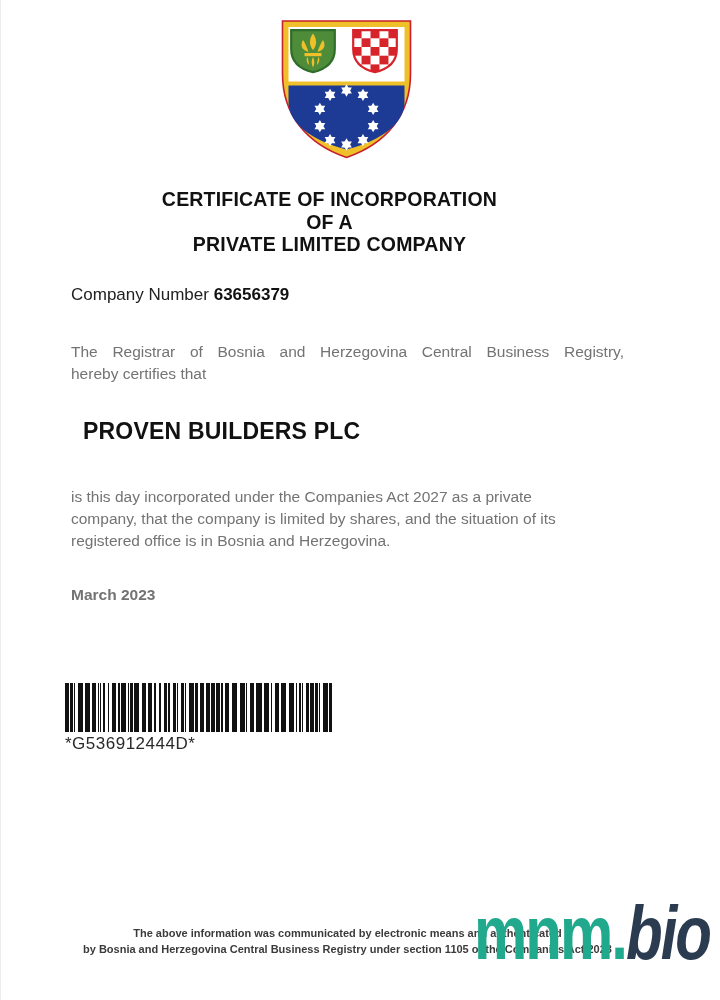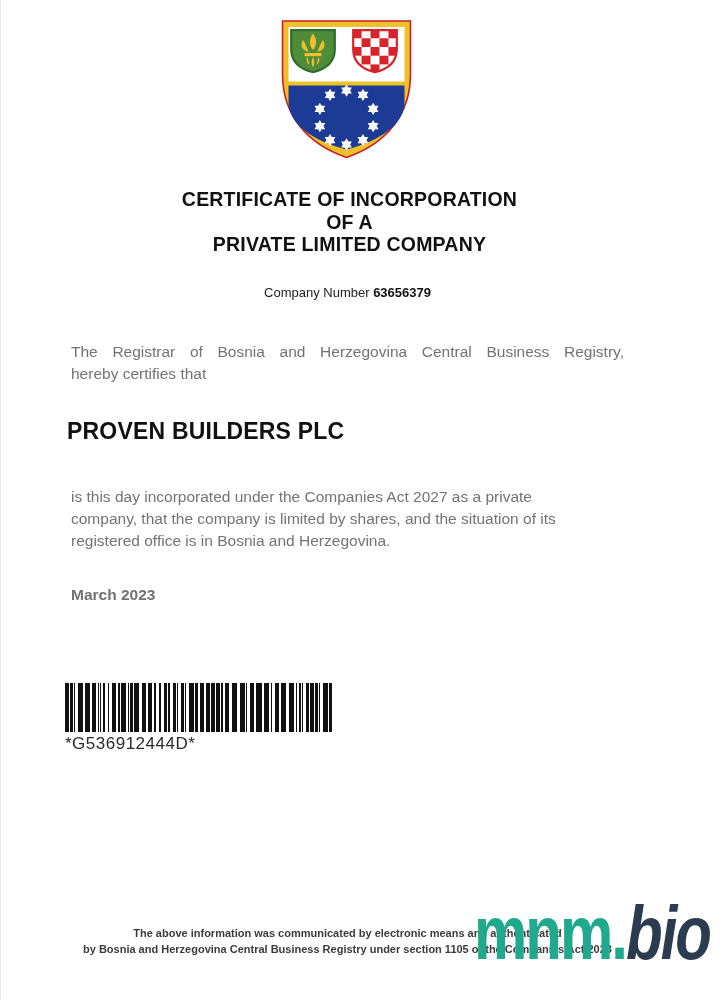--- a/index.html
+++ b/index.html
@@ -3,35 +3,35 @@
 <meta charset="utf-8">
 <style>
   html,body { margin:0; padding:0; background:#fff; }
   .page {
     position:relative; width:720px; height:1000px; background:#ffffff;
     font-family:"Liberation Sans", sans-serif; color:#1c1c1c;
     border-left:1px solid #ececec; overflow:hidden; box-sizing:border-box;
   }
   .emblem { position:absolute; left:279px; top:18px; }
   .title {
-    position:absolute; left:72px; top:188px; width:553px;
+    position:absolute; left:52px; top:188px; width:553px;
     text-align:center; font-weight:bold; font-size:19.5px; line-height:22.5px;
     color:#111; letter-spacing:.2px;
   }
   .company-number {
     position:absolute; left:70px; top:285px; width:553px;
-    text-align:center; font-size:13px; color:#222;
+    text-align:left; font-size:17px; color:#222;
   }
   .company-number b { color:#111; }
   .para { position:absolute; left:70px; width:553px; font-size:15.5px; line-height:22px; color:#737373; }
   .jline { text-align:justify; text-align-last:justify; }
   .prelines { white-space:pre-line; }
   .p-registrar { top:341px; }
   .company-name {
-    position:absolute; left:66px; top:418px; width:553px;
+    position:absolute; left:82px; top:418px; width:553px;
     font-size:23px; font-weight:bold; color:#111; letter-spacing:.2px;
   }
   .p-incorp { top:486px; }
   .p-given  { top:584px; }
   .barcode { position:absolute; left:64px; top:683px; width:267px; height:49px; }
   .barcode svg { display:block; width:267px; height:49px; }
   .barcode-text { position:absolute; left:64px; top:734px; font-size:17px; color:#2a2a2a; letter-spacing:.5px; }
   .footer {
     position:absolute; left:70px; top:925px; width:553px; text-align:center;
     font-size:11px; font-weight:bold; line-height:16px; color:#3b3b3b;

